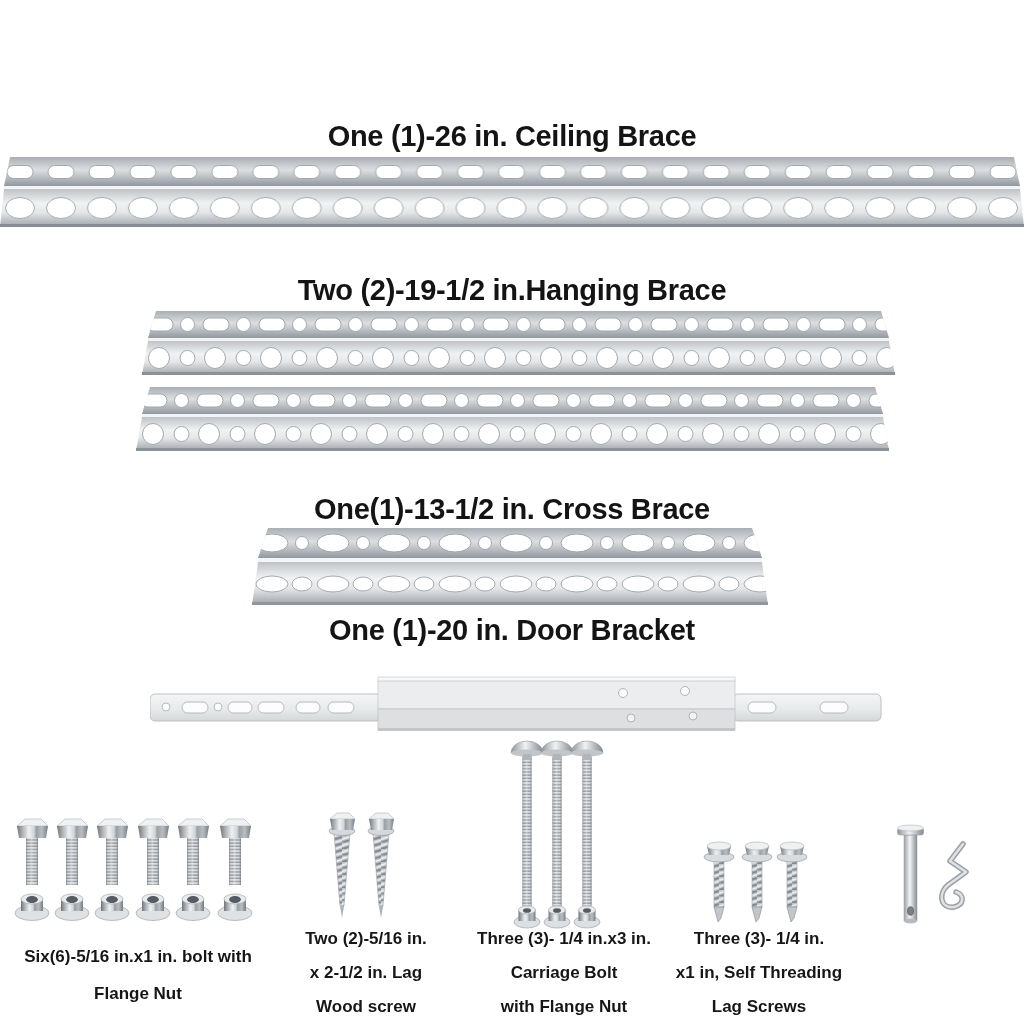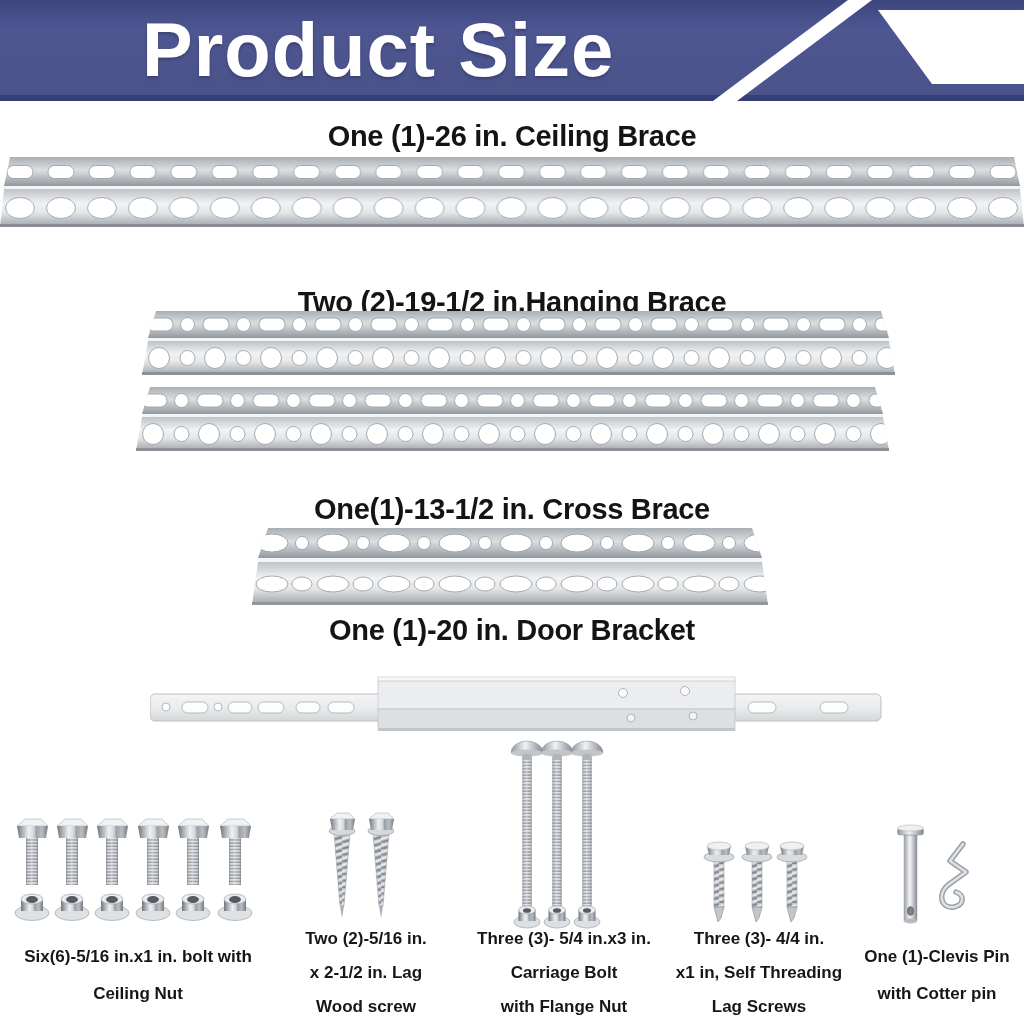--- a/index.html
+++ b/index.html
@@ -27,21 +27,21 @@
     position:absolute;left:142px;top:6px;margin:0;
     font-size:76px;font-weight:900;color:#ffffff;letter-spacing:1px;
     text-shadow:0 2px 3px rgba(20,25,60,.35);
   }
   
   .sec-title{
     position:absolute;left:0;width:1024px;margin:0;text-align:center;
     font-size:29px;font-weight:800;color:#141414;letter-spacing:-.3px;
   }
   #title-ceiling{top:120px;}
-  #title-hanging{top:286px;}
+  #title-hanging{top:274px;}
   #title-cross{top:493px;text-align:center;}
   #title-door{top:614px;}
   
   svg.art{position:absolute;display:block;}
   #svg-ceiling{left:0;top:157px;}
   #svg-hang1{left:142px;top:311px;}
   #svg-hang2{left:136px;top:387px;}
   #svg-cross{left:252px;top:528px;}
   #svg-door{left:150px;top:672px;}
   #svg-bolts{left:8px;top:815px;}
@@ -138,26 +138,20 @@
         <ellipse cx="20" cy="15" rx="16" ry="9" fill="#ffffff" stroke="#9aa0a6" stroke-width=".9"></ellipse>
         <circle cx="50" cy="15" r="6.5" fill="#ffffff" stroke="#9aa0a6" stroke-width=".9"></circle>
       </pattern>
       <pattern id="patCrossBot" width="61" height="80" patternUnits="userSpaceOnUse">
         <ellipse cx="20" cy="56" rx="16" ry="8" fill="#ffffff" stroke="#9ba1a7" stroke-width=".9"></ellipse>
         <ellipse cx="50" cy="56" rx="10" ry="7" fill="#ffffff" stroke="#9ba1a7" stroke-width=".9"></ellipse>
       </pattern>
     </defs>
   </svg>
 
-  <header class="banner">
-    <div class="bottom-border"></div>
-    <div class="stripe-wide"></div>
-    <div class="stripe-thin"></div>
-    <h1>Product Size</h1>
-  </header>
 
   <h2 class="sec-title" id="title-ceiling">One (1)-26 in. Ceiling Brace</h2>
   <svg class="art" id="svg-ceiling" width="1024" height="72">
     <polygon points="10,0 1014,0 1020,29 4,29" fill="url(#gradTopFlange)"></polygon>
     <polygon points="10,0 1014,0 1020,29 4,29" fill="url(#patCeilTop)"></polygon>
     <rect x="3" y="29" width="1018" height="3" fill="#f3f4f5"></rect>
     <polygon points="4,32 1020,32 1024,70 0,70" fill="url(#gradBotFlange)"></polygon>
     <polygon points="4,32 1020,32 1024,70 0,70" fill="url(#patCeilBot)"></polygon>
     <rect x="0" y="67" width="1024" height="3" fill="#878d93"></rect>
   </svg>
@@ -375,35 +369,31 @@
       <ellipse cx="17.5" cy="91" rx="3" ry="4.2" fill="#7b8187" stroke="#5c6268" stroke-width=".8"></ellipse>
     </g>
     <g>
       <path d="M 70,24 L 57,41 L 73,52 L 55,65 C 45,73 47,89 61,87 C 71,85 72,75 63,72" fill="none" stroke="#9aa0a6" stroke-width="5.5" stroke-linecap="round" stroke-linejoin="round"></path>
       <path d="M 70,24 L 57,41 L 73,52 L 55,65 C 45,73 47,89 61,87 C 71,85 72,75 63,72" fill="none" stroke="#dfe2e4" stroke-width="2.6" stroke-linecap="round" stroke-linejoin="round"></path>
     </g>
   </svg>
 
   <div class="hw-label two" id="label-bolts">
     <div>Six(6)-5/16 in.x1 in. bolt with</div>
-    <div>Ceiling Nut</div>
+    <div>Flange Nut</div>
   </div>
   <div class="hw-label" id="label-lag">
     <div>Two (2)-5/16 in.</div>
     <div>x 2-1/2 in. Lag</div>
     <div>Wood screw</div>
   </div>
   <div class="hw-label" id="label-carriage">
-    <div>Three (3)- 5/4 in.x3 in.</div>
+    <div>Three (3)- 1/4 in.x3 in.</div>
     <div>Carriage Bolt</div>
     <div>with Flange Nut</div>
   </div>
   <div class="hw-label" id="label-selftap">
-    <div>Three (3)- 4/4 in.</div>
+    <div>Three (3)- 1/4 in.</div>
     <div>x1 in, Self Threading</div>
     <div>Lag Screws</div>
   </div>
-  <div class="hw-label two" id="label-clevis">
-    <div>One (1)-Clevis Pin</div>
-    <div>with Cotter pin</div>
-  </div>
 
 </div>
 
 </body></html>

